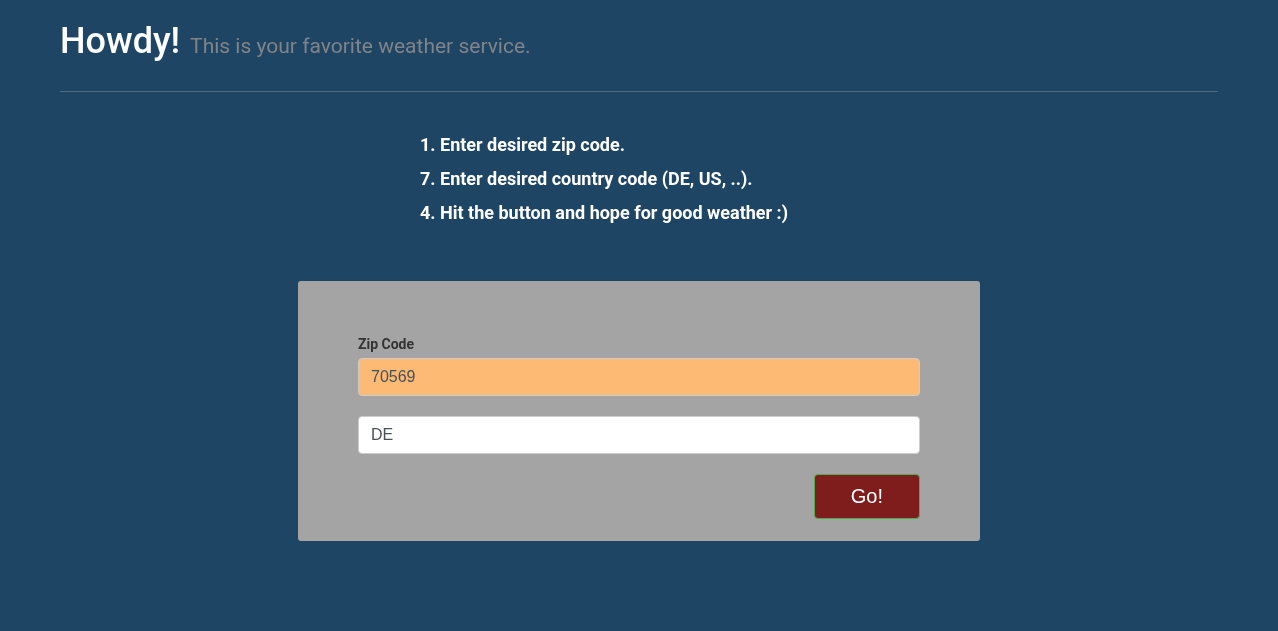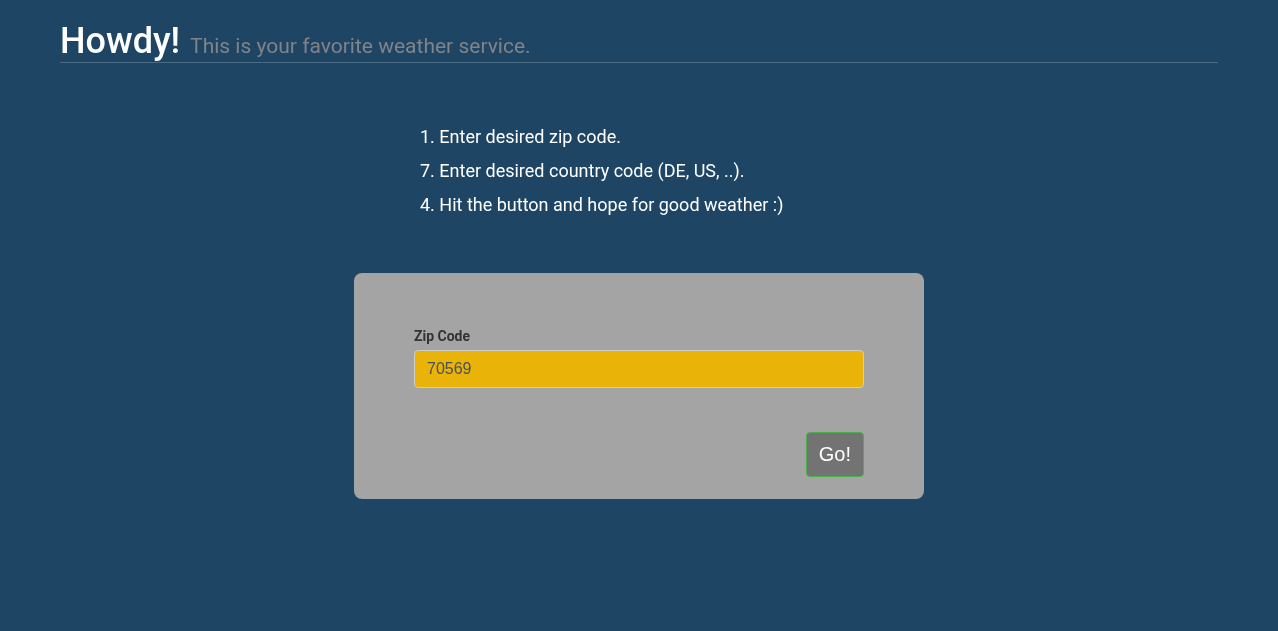--- a/index.html
+++ b/index.html
@@ -12,55 +12,56 @@
       font-family: -apple-system, BlinkMacSystemFont, "Segoe UI", Roboto, "Helvetica Neue", Arial, sans-serif;
       color: #fff;
       width: 1278px;
       height: 631px;
       overflow: hidden;
     }
     .container {
       padding: 20px 60px;
     }
     .header {
-      padding-bottom: 0;
+      padding-bottom: 29px;
       border-bottom: 1px solid rgba(255,255,255,0.2);
     }
     .header h1 {
       font-size: 36px;
       font-weight: 500;
       color: #fff;
       display: inline;
     }
     .header .subtitle {
       font-size: 21px;
       color: #808489;
       font-weight: 400;
       margin-left: 6px;
     }
     .instructions {
-      margin-top: 60px;
+      margin-top: 39px;
       margin-left: 360px;
       color: #fff;
+      font-weight: bold;
     }
     .instructions ol {
       list-style: none;
     }
     .instructions li {
       font-size: 18px;
       line-height: 1.5;
       margin-bottom: 7px;
       color: #fff;
     }
     .form-panel {
       background-color: #a4a4a4;
-      width: 570px;
+      width: 682px;
       margin: 55px auto 0 auto;
       padding: 55px 60px 22px 60px;
-      border-radius: 8px;
+      border-radius: 3px;
     }
     .form-group {
       margin-bottom: 20px;
     }
     .form-group label {
       display: block;
       font-size: 14px;
       font-weight: 700;
       color: #333;
       margin-bottom: 6px;
@@ -69,35 +70,34 @@
       width: 100%;
       padding: 6px 12px;
       font-size: 16px;
       line-height: 1.5;
       border: 1px solid #ccc;
       border-radius: 4px;
       background-color: #fff;
       color: #495057;
     }
     .form-group input.highlighted {
-      background-color: #eab308;
+      background-color: #fdba74;
     }
     .button-row {
       text-align: right;
       margin-top: 18px;
     }
     .btn-go {
-      background-color: #737373;
+      background-color: #7f1d1d;
       border: 1px solid #4cae4c;
       color: #fff;
       font-size: 20px;
-      padding: 10px 12px;
+      padding: 10px 36px;
       border-radius: 4px;
       cursor: pointer;
-      margin-top: 24px;
     }
   </style>
 </head>
 <body>
 
 <div class="container">
   <div class="header">
     <h1>Howdy!</h1>
     <span class="subtitle">This is your favorite weather service.</span>
   </div>
@@ -109,18 +109,19 @@
       <li>4. Hit the button and hope for good weather :)</li>
     </ol>
   </div>
 
   <div class="form-panel">
     <div class="form-group">
       <label>Zip Code</label>
       <input type="text" class="highlighted" value="70569" style="">
     </div>
     <div class="form-group">
+      <input type="text" value="DE" style="">
     </div>
     <div class="button-row">
       <button class="btn-go">Go!</button>
     </div>
   </div>
 </div>
 
 </body></html>

